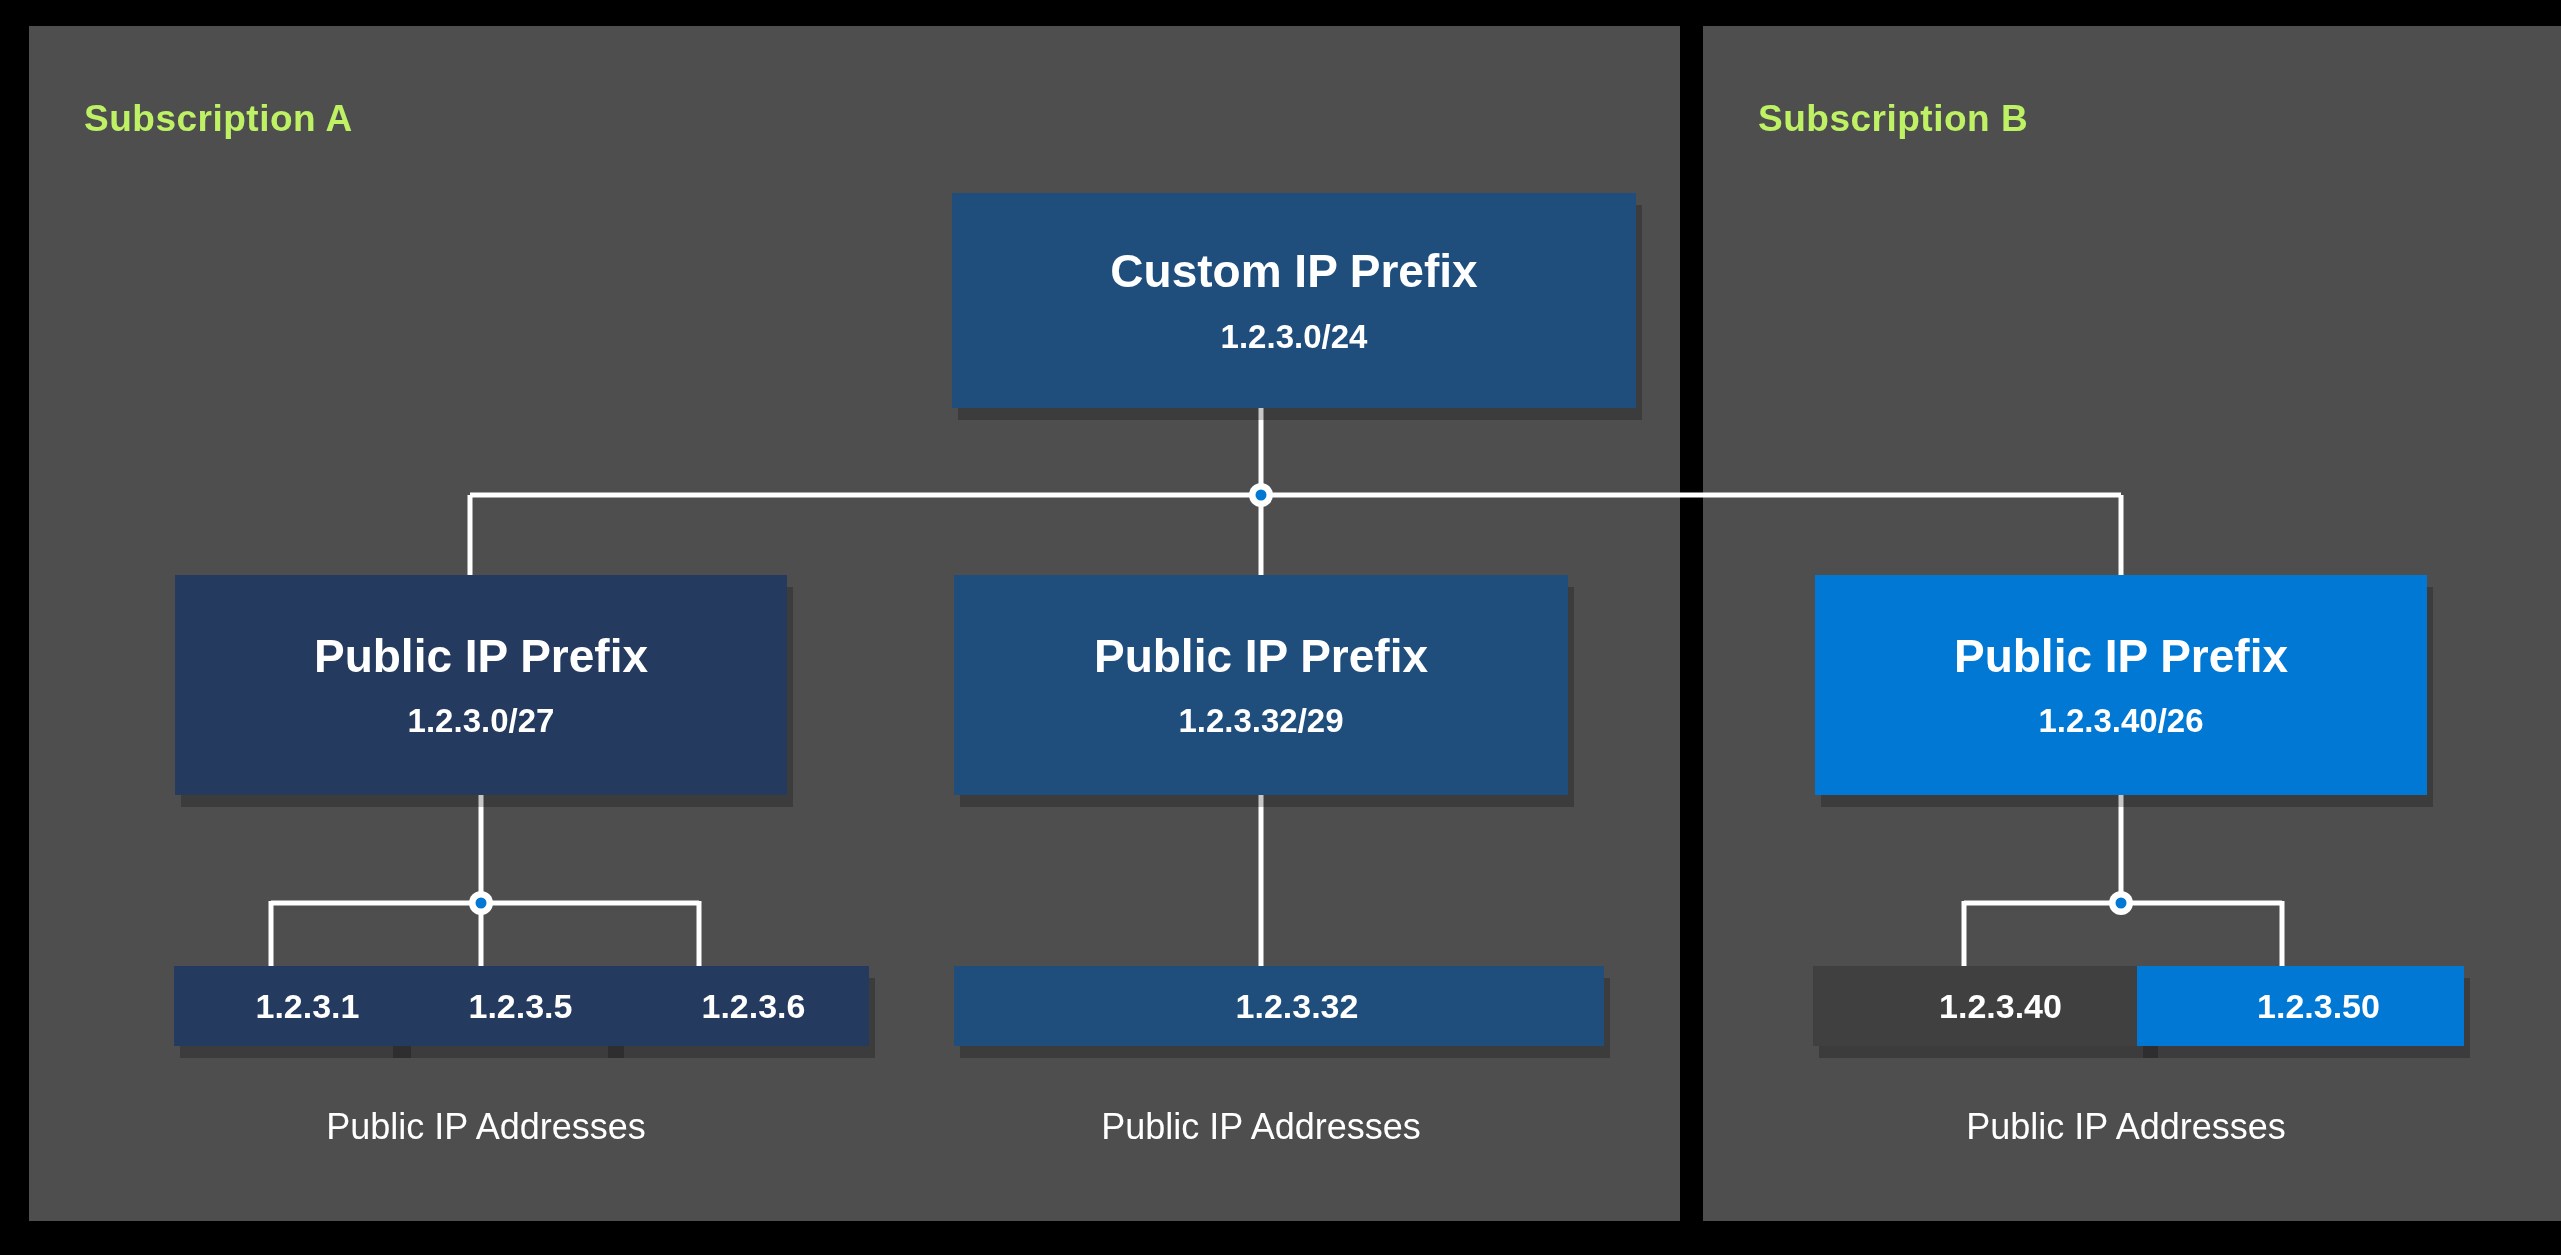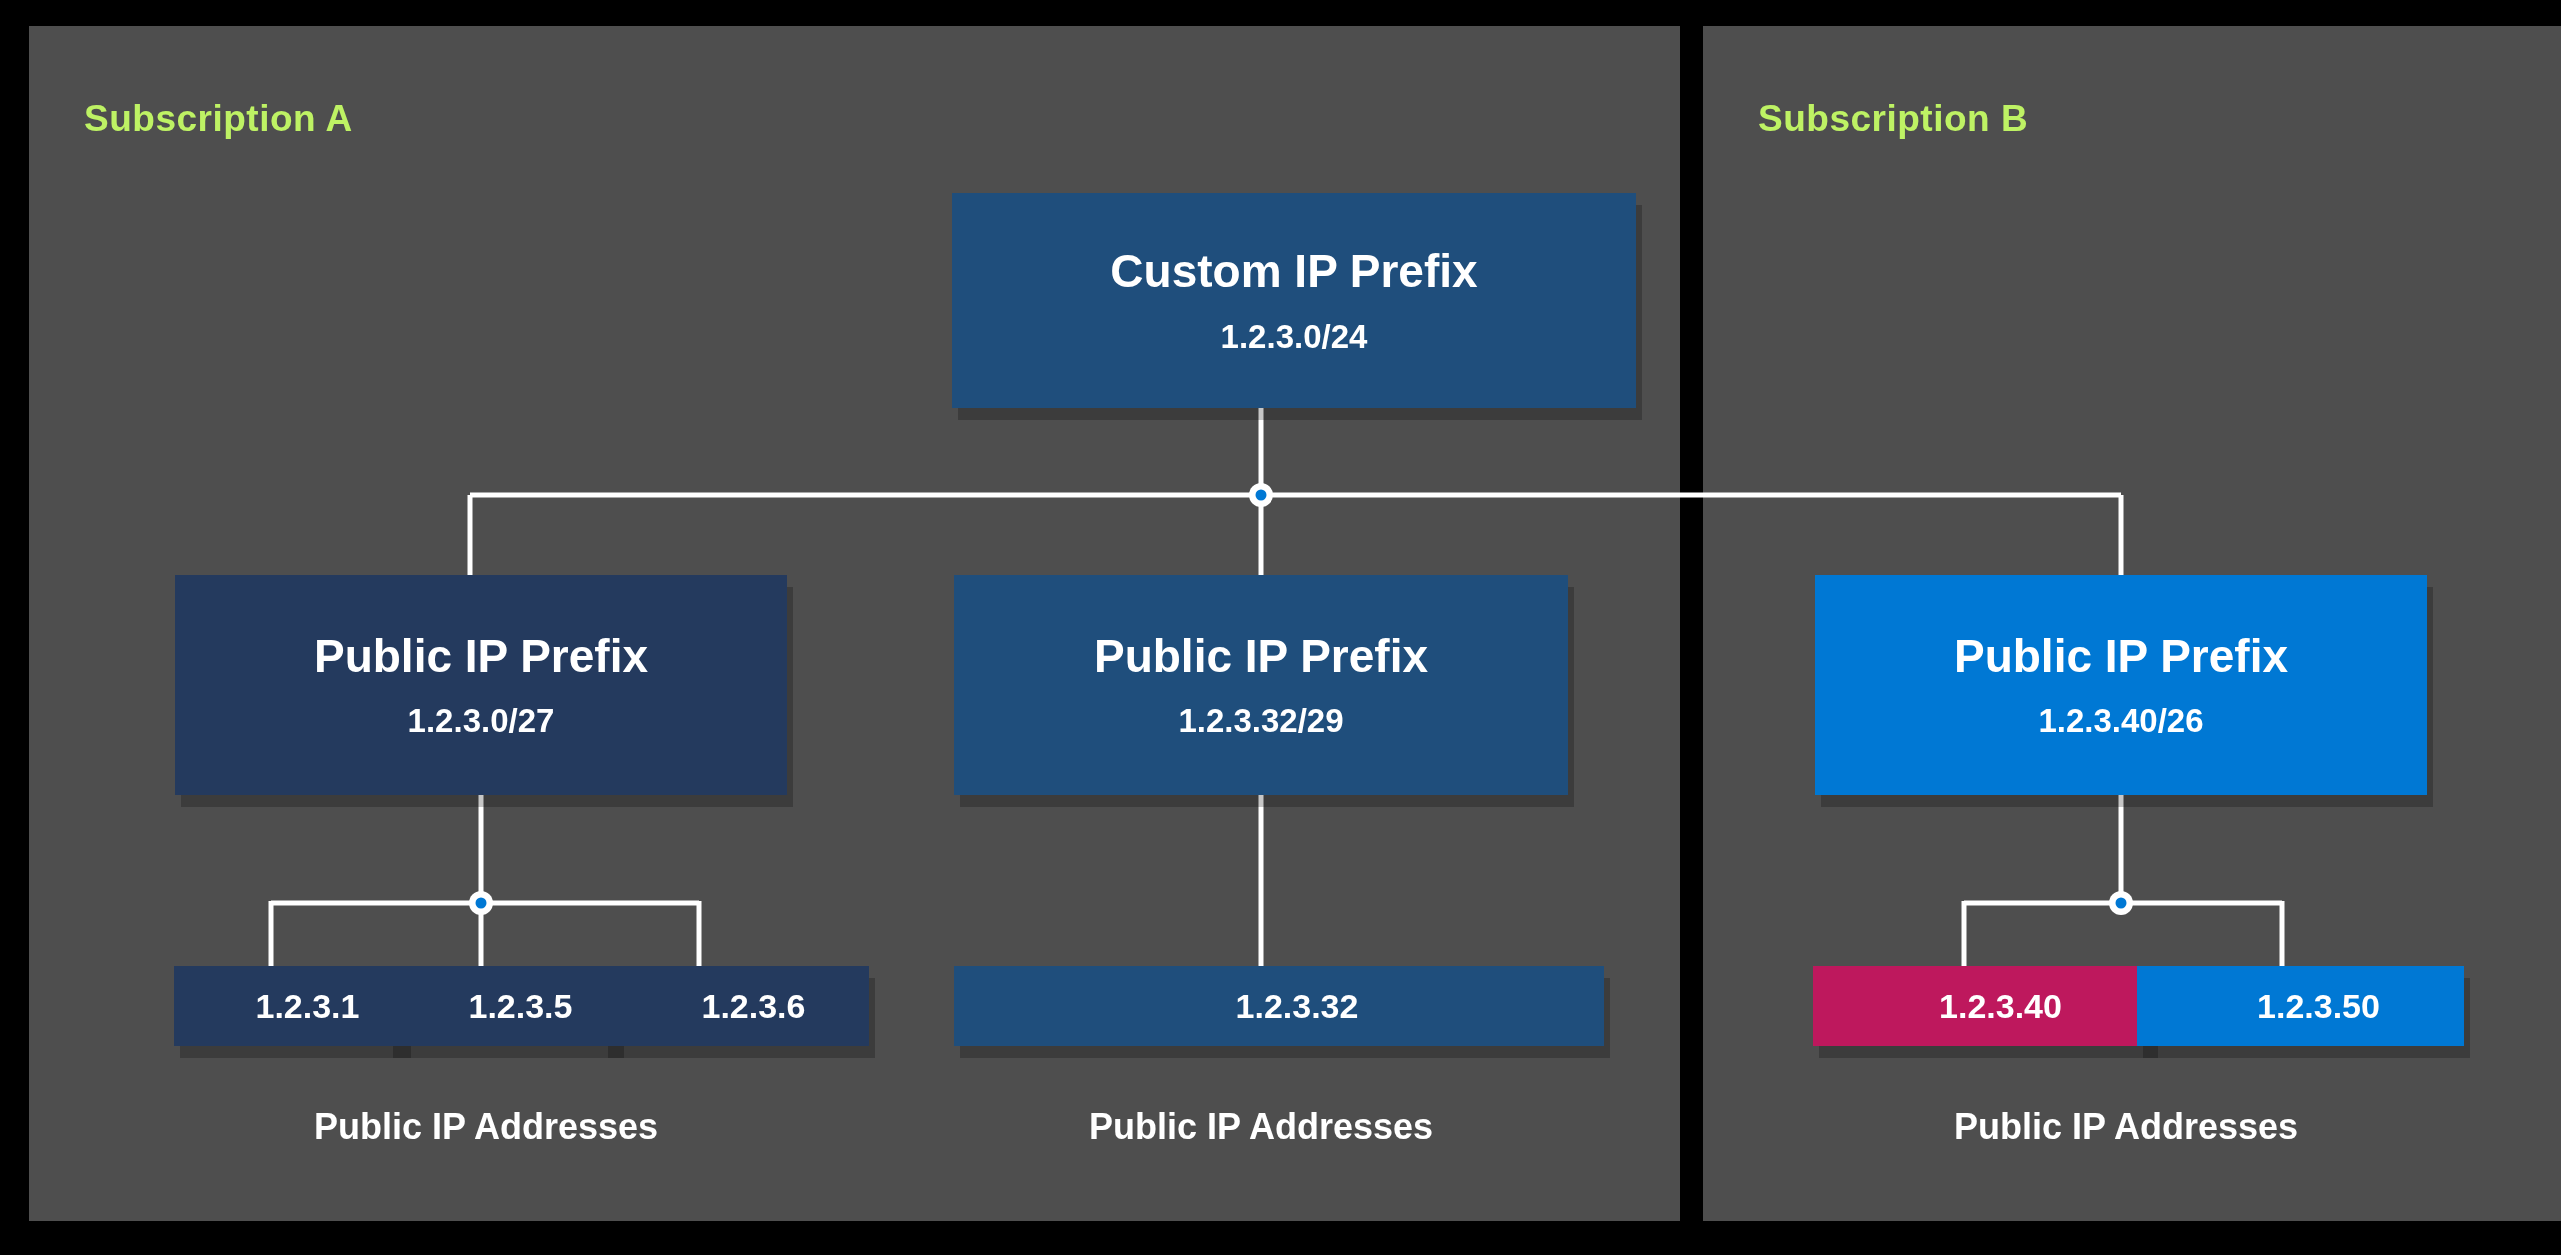--- a/index.html
+++ b/index.html
@@ -76,21 +76,21 @@
     box-shadow: 6px 12px 0 rgba(0,0,0,0.22);
     padding-left: 36px;
   }
   .group-caption {
     position: absolute;
     z-index: 3;
     top: 1106px;
     transform: translateX(-50%);
     color: #fff;
     font-size: 36px;
-    font-weight: 700;
+    font-weight: 400;
     white-space: nowrap;
   }
 </style>
 </head>
 <body>
 
 <div class="canvas">
 
   <section class="panel panel-a" style="background-color: rgb(78, 78, 78);">
     <div class="panel-label">Subscription A</div>
@@ -155,20 +155,20 @@
     <div class="node-title">Public IP Prefix</div>
     <div class="node-cidr">1.2.3.40/26</div>
   </div>
 
   <div class="ip-box" style="left: 174px; top: 966px; width: 195px; background-color: rgb(36, 58, 94);">1.2.3.1</div>
   <div class="ip-box" style="left: 387px; top: 966px; width: 195px; background-color: rgb(36, 58, 94);">1.2.3.5</div>
   <div class="ip-box" style="left: 602px; top: 966px; width: 231px; background-color: rgb(36, 58, 94);">1.2.3.6</div>
 
   <div class="ip-box" style="left: 954px; top: 966px; width: 614px; background-color: rgb(31, 78, 124);">1.2.3.32</div>
 
-  <div class="ip-box" style="left: 1813px; top: 966px; width: 303px; background-color: #be185d;">1.2.3.40</div>
+  <div class="ip-box" style="left: 1813px; top: 966px; width: 303px; background-color: #404040;">1.2.3.40</div>
   <div class="ip-box" style="left: 2137px; top: 966px; width: 291px; background-color: rgb(0, 120, 212);">1.2.3.50</div>
 
   <div class="group-caption" style="left:486px;">Public IP Addresses</div>
   <div class="group-caption" style="left:1261px;">Public IP Addresses</div>
   <div class="group-caption" style="left:2126px;">Public IP Addresses</div>
 
 </div>
 
 </body></html>

